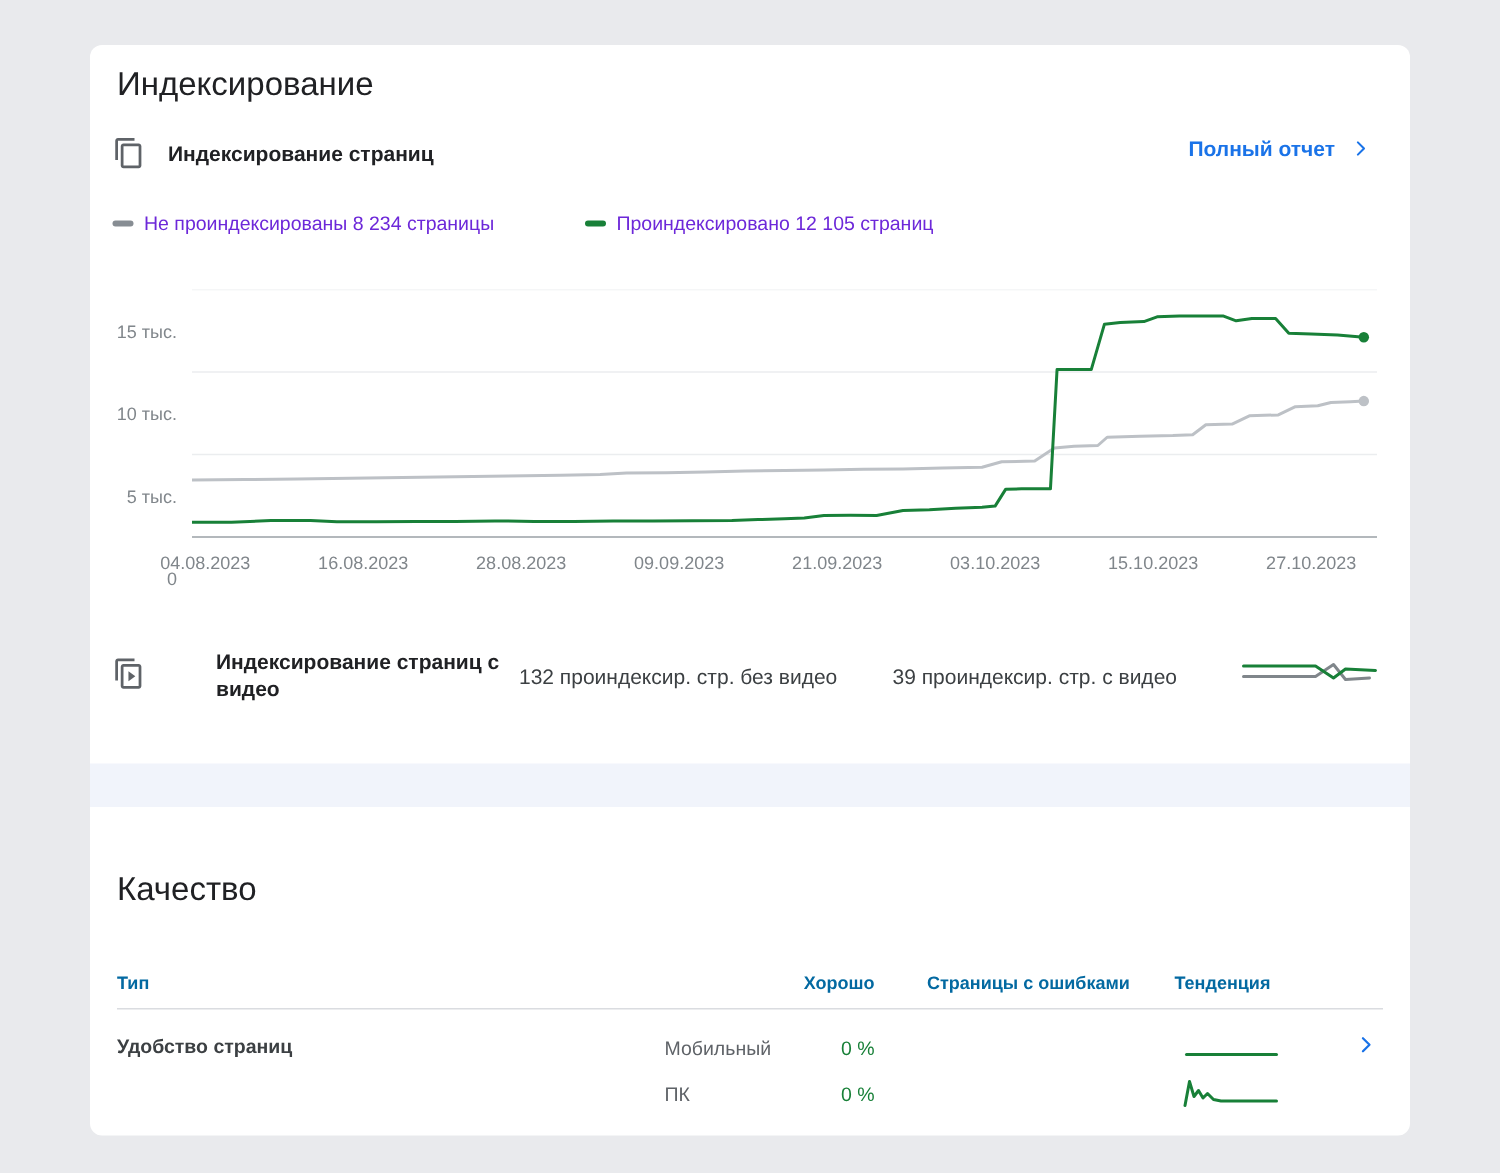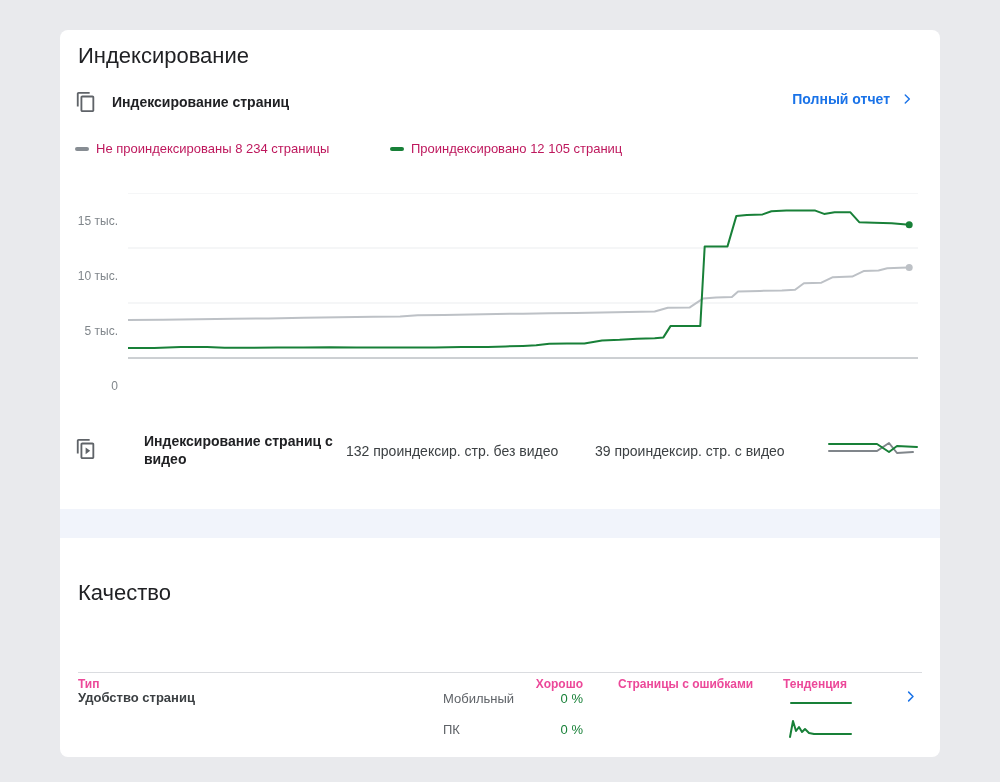--- a/index.html
+++ b/index.html
@@ -14,27 +14,27 @@
     position:absolute; left:60px; top:30px; width:880px; height:727px;
     background:#ffffff; border-radius:8px;
   }
   .abs { position:absolute; }
   .card-title { font-size:22px; color:#202124; font-weight:400; }
   .subhead-label { font-size:14px; color:#202124; font-weight:700; }
   .link-row { display:flex; align-items:center; gap:10px; cursor:pointer; }
   .link-text { font-size:14px; color:#1a73e8; font-weight:700; }
   .legend-item { display:flex; align-items:center; gap:7px; }
   .legend-swatch { width:14px; height:4px; border-radius:2px; }
-  .legend-label { font-size:13px; color:#be185d; }
+  .legend-label { font-size:13px; color:#6d28d9; }
   .y-tick { position:absolute; right:0; font-size:12px; color:#80868b; white-space:nowrap;margin-top:28px; }
   .x-tick { position:absolute; width:90px; text-align:center; font-size:12px; color:#80868b; }
   .video-label { font-size:14px; color:#202124; font-weight:700; width:205px; line-height:18px;margin-left:32px; }
   .video-stat { font-size:14px; color:#3c4043; }
   .strip { position:absolute; left:0; width:880px; height:29px; background:#f1f4fb; }
-  .tbl-header { font-size:12px; color:#ec4899; font-weight:700;margin-top:29px; }
+  .tbl-header { font-size:12px; color:#0369a1; font-weight:700; }
   .divider { position:absolute; left:18px; right:18px; height:1px; background:#dadce0; }
   .row-type { font-size:13px; color:#3c4043; font-weight:700; }
   .row-device { font-size:13px; color:#5f6368; }
   .row-good { font-size:13px; color:#188038; text-align:right; }
   .right-col { position:absolute; right:357px; text-align:right; }
   svg { display:block; }
 </style>
 </head>
 <body>
 
@@ -78,20 +78,30 @@
         <line x1="0" x2="790" y1="165" y2="165" stroke="#9aa0a6" stroke-width="1"></line>
         <line x1="0" x2="790" y1="110" y2="110" stroke="#ebedef" stroke-width="1"></line>
         <line x1="0" x2="790" y1="55" y2="55" stroke="#ebedef" stroke-width="1"></line>
         <line x1="0" x2="790" y1="0" y2="0" stroke="#ebedef" stroke-width="1"></line>
         <polyline points="0.0,127.0 35.1,126.7 70.2,126.3 105.3,125.8 140.4,125.4 175.6,124.8 210.7,124.3 245.8,123.8 272.1,123.4 289.7,122.3 316.0,122.1 342.3,121.6 368.7,121.0 395.0,120.7 421.3,120.3 447.7,119.9 474.0,119.6 500.3,119.0 526.7,118.5 539.8,114.8 561.8,114.4 574.9,105.6 588.1,104.5 603.9,104.0 610.1,98.5 632.0,97.9 653.9,97.4 667.1,96.8 675.9,90.2 693.4,89.7 704.9,84.2 724.2,83.6 735.6,78.1 750.5,77.5 759.3,75.3 772.4,74.8 781.2,74.4" fill="none" stroke="#bdc1c6" stroke-width="2" stroke-linejoin="round"></polyline>
         <circle cx="781.2" cy="74.4" r="3.5" fill="#bdc1c6"></circle>
         <polyline points="0.0,155.1 26.3,155.1 52.7,154.0 79.0,154.0 96.6,154.8 122.9,154.8 149.2,154.6 175.6,154.6 201.9,154.3 228.2,154.6 254.6,154.6 280.9,154.4 307.2,154.4 333.6,154.1 359.9,154.0 377.4,153.4 395.0,152.9 408.2,152.3 421.3,150.7 438.9,150.5 456.4,150.6 474.0,147.4 491.6,146.8 509.1,145.8 526.7,145.2 535.4,144.4 542.5,133.1 553.0,132.9 572.3,132.9 576.7,53.4 599.5,53.4 608.3,23.1 618.8,22.0 634.6,21.4 643.4,18.2 658.3,17.6 687.3,17.6 696.1,20.9 706.6,19.3 722.4,19.3 731.2,29.2 746.1,29.7 763.7,30.3 781.2,31.8" fill="none" stroke="#188038" stroke-width="2" stroke-linejoin="round"></polyline>
         <circle cx="781.2" cy="31.8" r="3.5" fill="#188038"></circle>
       </svg>
   </div>
+  <div class="abs" id="x-axis" style="left:68px; top:338px; width:790px; height:16px;">
+      <div class="x-tick" style="left: -36.2222px;">04.08.2023</div>
+      <div class="x-tick" style="left: 69.1111px;">16.08.2023</div>
+      <div class="x-tick" style="left: 174.444px;">28.08.2023</div>
+      <div class="x-tick" style="left: 279.778px;">09.09.2023</div>
+      <div class="x-tick" style="left: 385.111px;">21.09.2023</div>
+      <div class="x-tick" style="left: 490.444px;">03.10.2023</div>
+      <div class="x-tick" style="left: 595.778px;">15.10.2023</div>
+      <div class="x-tick" style="left: 701.111px;">27.10.2023</div>
+    </div>
 
   <div class="abs" style="left:15px; top:408px; width:22px; height:22px;">
     <svg width="22" height="22" viewBox="0 0 24 24">
       <path fill="#5f6368" d="M16 1H4c-1.1 0-2 .9-2 2v14h2V3h12V1zm3 4H8c-1.1 0-2 .9-2 2v14c0 1.1.9 2 2 2h11c1.1 0 2-.9 2-2V7c0-1.1-.9-2-2-2zm0 16H8V7h11v14z"></path>
       <path fill="#5f6368" d="M11.6 10.4l5 3.6-5 3.6z"></path>
     </svg>
   </div>
   <div class="abs video-label" style="left:52px; top:402px;">Индексирование страниц с видео</div>
   <div class="abs video-stat" style="left:286px; top:413px;">132 проиндексир. стр. без видео</div>
   <div class="abs video-stat" style="left:535px; top:413px;">39 проиндексир. стр. с видео</div>

